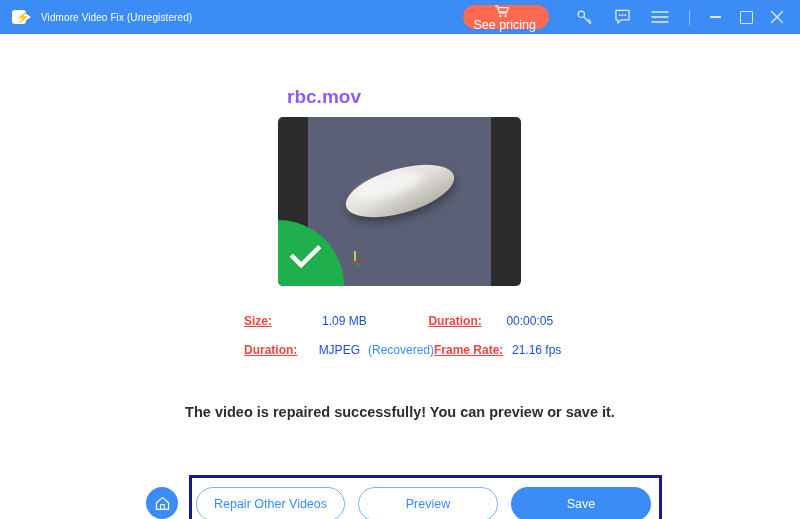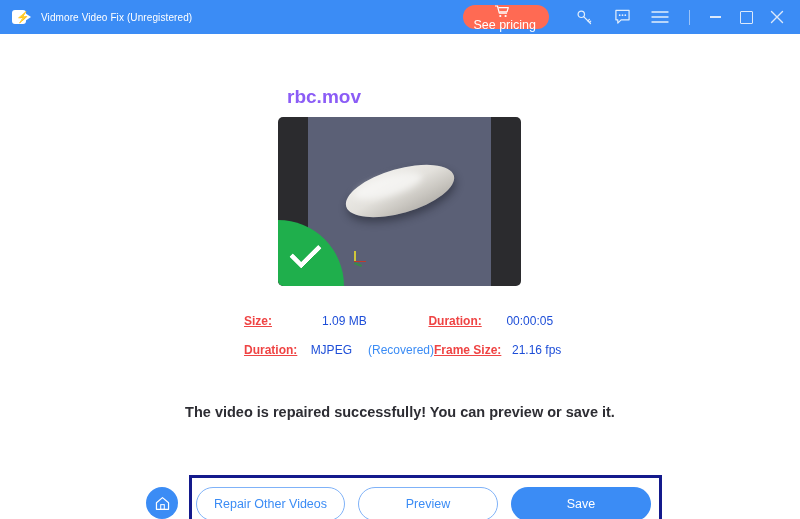--- a/index.html
+++ b/index.html
@@ -401,24 +401,24 @@
         <span class="meta-label">Duration:</span>
         <span class="meta-value">00:00:05</span>
       </div>
     </div>
 
 
     <div class="meta-row">
       <div class="meta-cell c1">
         <span class="meta-label">Duration:</span>
         <span class="meta-value">MJPEG</span>
-        <span class="meta-value meta-note" style="margin-left:16px">(Recovered)</span>
+        <span class="meta-value meta-note" style="margin-left:8px">(Recovered)</span>
       </div>
       <div class="meta-cell c2">
-        <span class="meta-label">Frame Size:</span>
+        <span class="meta-label">Frame Rate:</span>
         <span class="meta-value">21.16 fps</span>
       </div>
     </div>
   </div>
 
   <div class="success-msg">The video is repaired successfully! You can preview or save it.</div>
 
   <div class="home-btn">
     <svg width="17" height="17" viewBox="0 0 18 18">
       <path d="M2.6 8.2 L9 2.8 L15.4 8.2 V15.2 H2.6 Z" stroke="#fff" stroke-width="1.3" fill="none" stroke-linejoin="round"></path>

